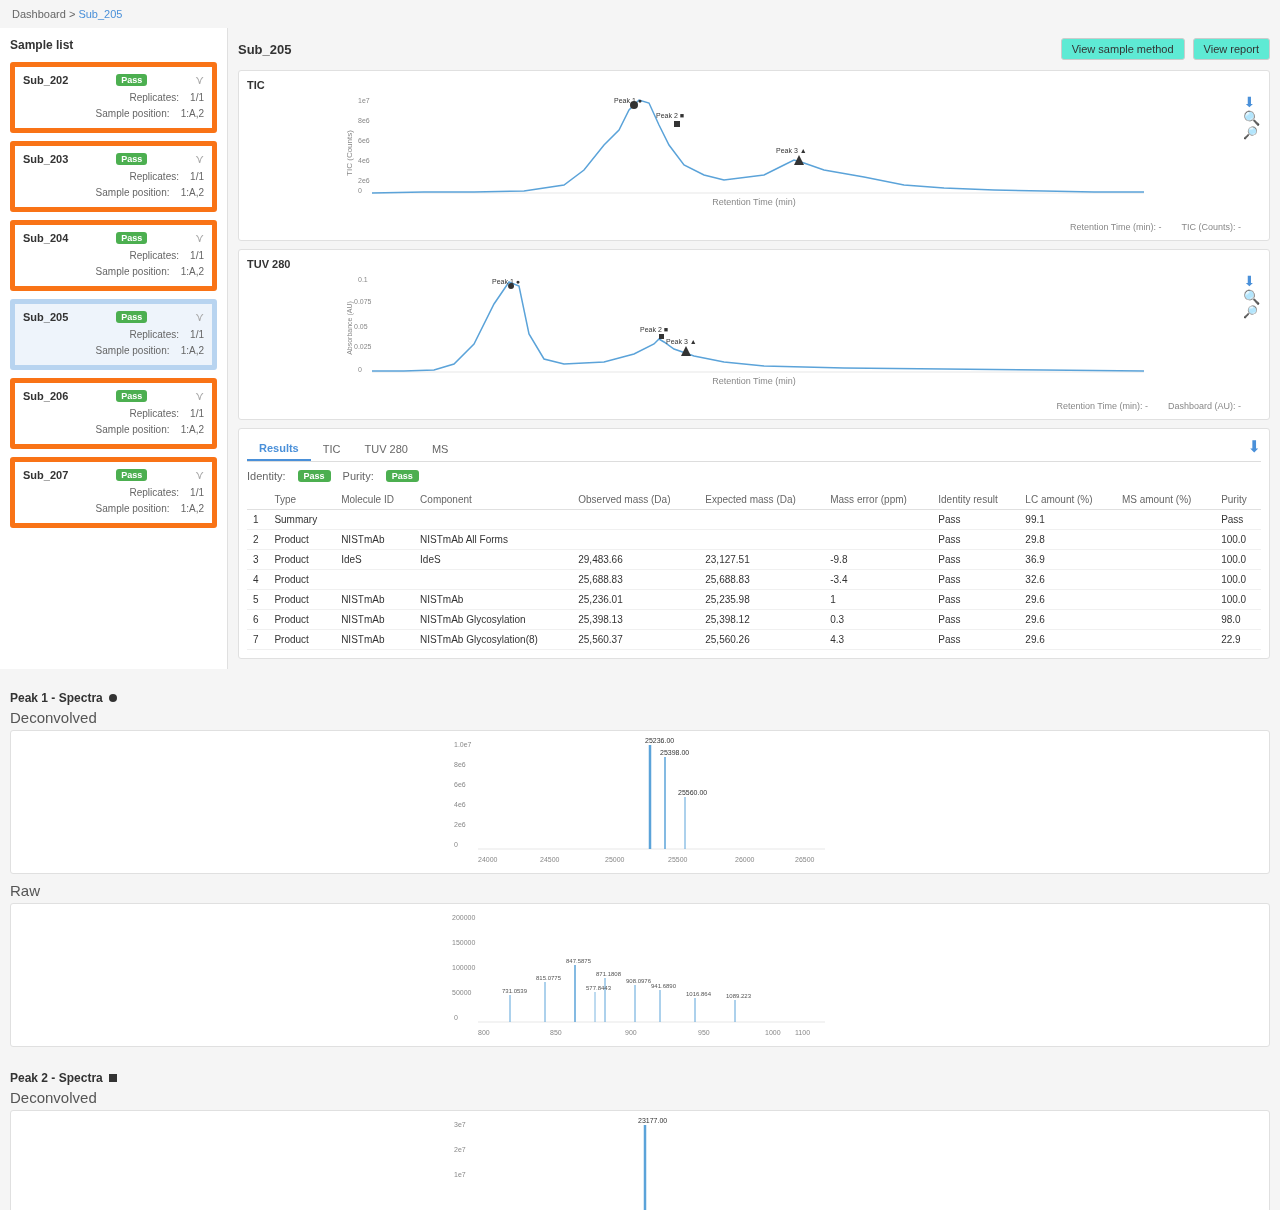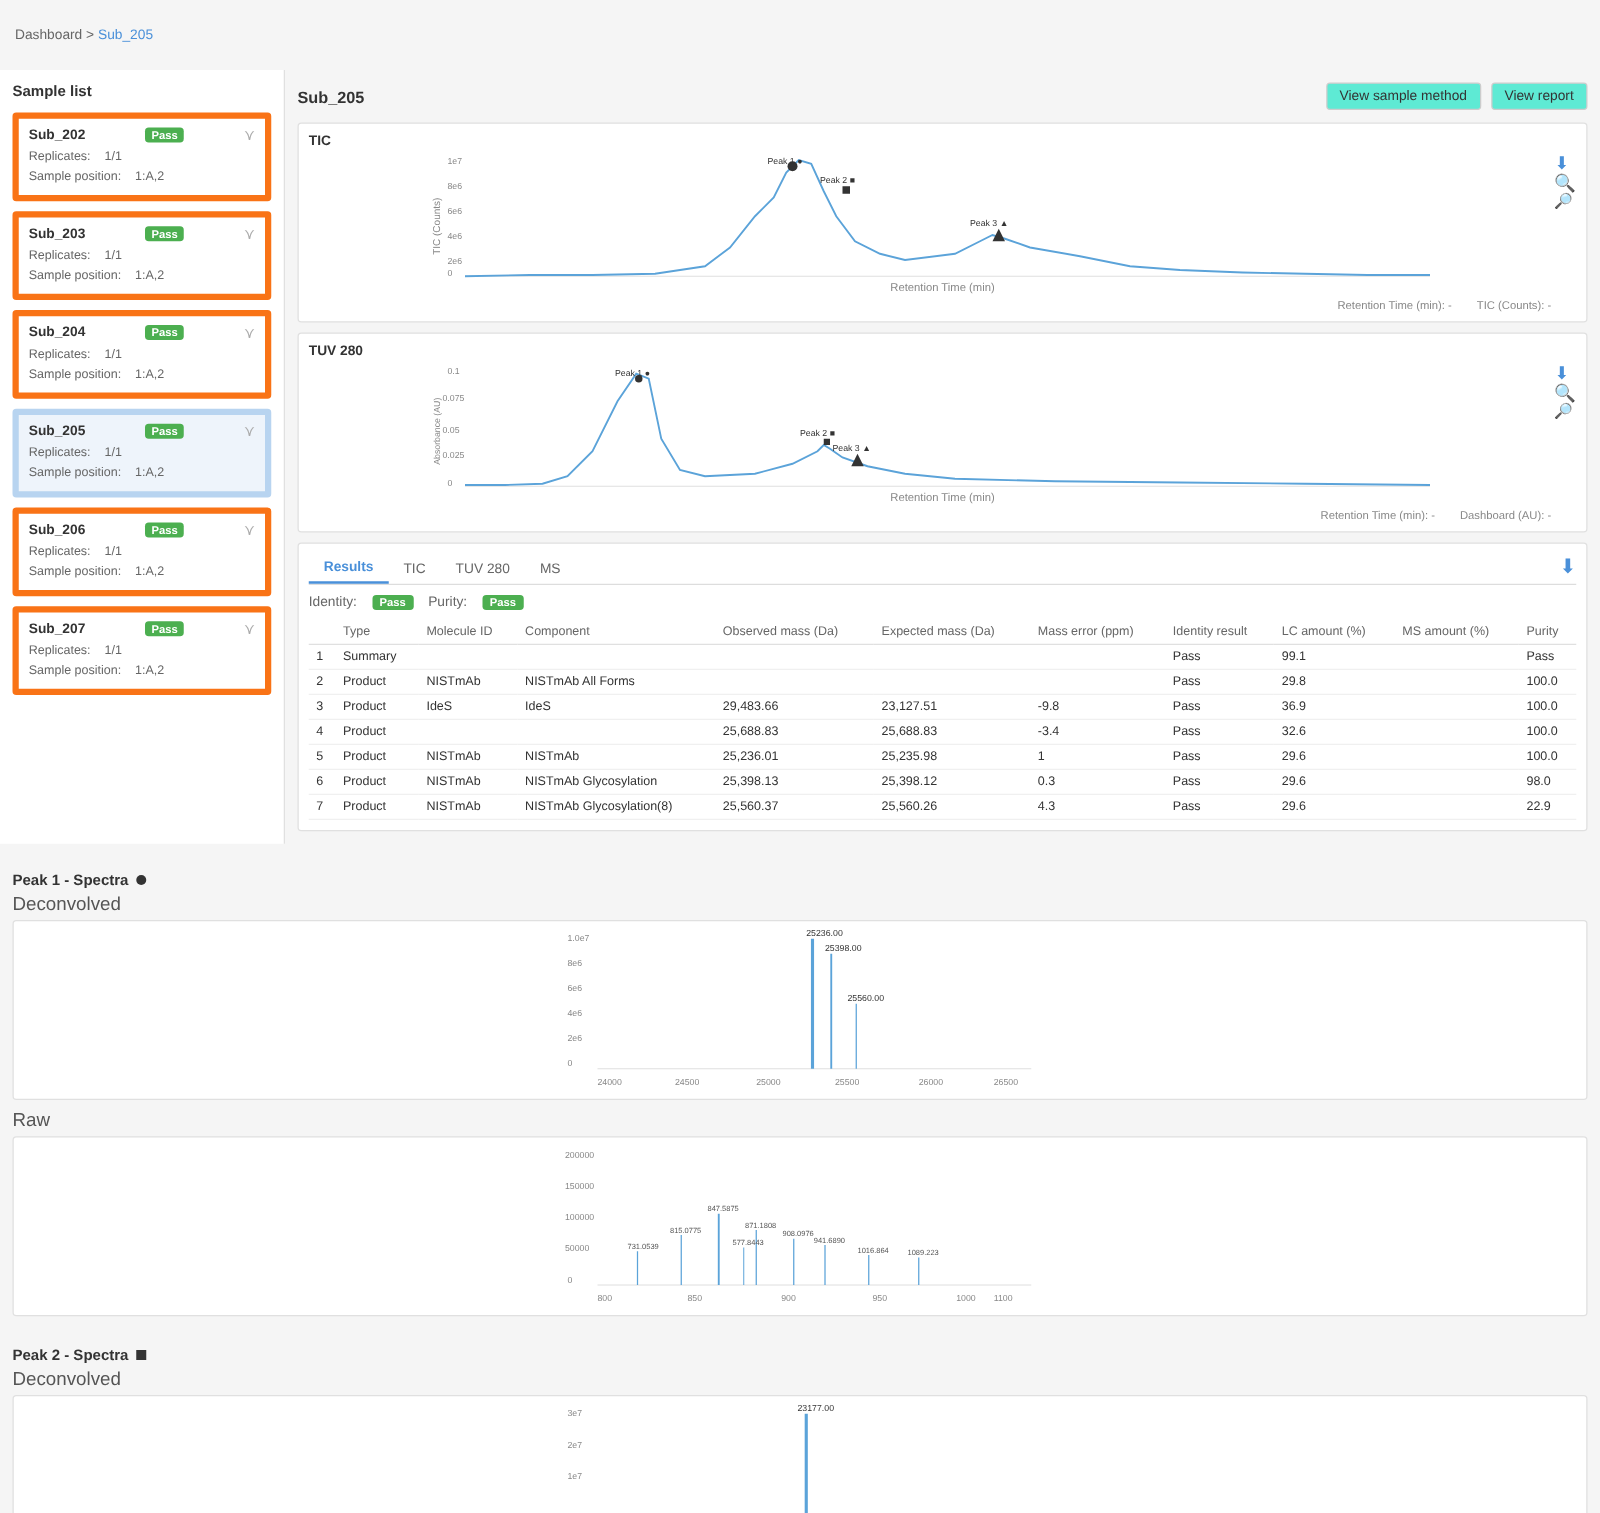--- a/index.html
+++ b/index.html
@@ -8,36 +8,36 @@
     .main-layout { display: flex; gap: 0; }
     
     
     .sidebar { width: 228px; min-width: 228px; background: #fff; border-right: 1px solid #e0e0e0; padding: 10px; }
     .sidebar-title { font-weight: bold; font-size: 12px; margin-bottom: 10px; }
     .sample-item { border: 5px solid #f97316; border-radius: 3px; padding: 6px 8px; margin-bottom: 8px; position: relative; }
     .sample-item.active { background: #eef4fb; border-color: #b8d4f0; }
     .sample-header { display: flex; align-items: center; justify-content: space-between; margin-bottom: 3px; }
     .sample-name { font-weight: bold; font-size: 11px; }
     .pass-badge { background: #4caf50; color: #fff; font-size: 9px; padding: 1px 5px; border-radius: 3px; font-weight: bold; }
-    .sample-meta { font-size: 10px; color: #666; line-height: 1.6; }
+    .sample-meta { font-size: 10px; color: #666; line-height: 1.6; text-align: right; }
     .expand-icon { color: #aaa; font-size: 12px; cursor: pointer; }
     
     
     .right-panel { flex: 1; padding: 10px; }
     .panel-header { display: flex; align-items: center; justify-content: space-between; margin-bottom: 10px; }
     .panel-title { font-weight: bold; font-size: 13px; }
     .header-buttons { display: flex; gap: 8px; }
     .btn { border: 1px solid #ccc; background: #5eead4; padding: 4px 10px; border-radius: 3px; font-size: 11px; cursor: pointer; color: #333; }
     
     
     .chart-section { background: #fff; border: 1px solid #e0e0e0; border-radius: 3px; margin-bottom: 8px; padding: 8px; position: relative; }
     .chart-label { font-size: 11px; font-weight: bold; margin-bottom: 4px; }
     .chart-icons { position: absolute; right: 0; top: 0; display: flex; flex-direction: column; gap: 2px; }
     .chart-icon { color: #4a90d9; font-size: 14px; cursor: pointer; line-height: 1; }
-    .chart-footer { display: flex; justify-content: flex-end; gap: 20px; font-size: 9px; color: #888; margin-top: 4px; }
+    .chart-footer { display: flex; justify-content: flex-end; gap: 20px; font-size: 9px; color: #888; margin-top: 15px; }
     
     
     .tabs-row { display: flex; border-bottom: 1px solid #ddd; margin-bottom: 8px; }
     .tab { padding: 5px 12px; font-size: 11px; cursor: pointer; border: none; background: none; color: #666; }
     .tab.active { border-bottom: 2px solid #4a90d9; color: #4a90d9; font-weight: bold; }
     .tab-download { margin-left: auto; color: #4a90d9; font-size: 16px; cursor: pointer; }
     
     
     .results-section { background: #fff; border: 1px solid #e0e0e0; border-radius: 3px; padding: 8px; }
     .results-badges { display: flex; gap: 12px; margin-bottom: 8px; font-size: 11px; align-items: center; }
@@ -57,21 +57,21 @@
     .spectra-chart svg { display: block; width: 100%; }
     
     .peak-circle { display: inline-block; width: 8px; height: 8px; border-radius: 50%; background: #333; }
     .peak-square { display: inline-block; width: 8px; height: 8px; background: #333; }
     .peak-triangle { display: inline-block; width: 0; height: 0; border-left: 5px solid transparent; border-right: 5px solid transparent; border-bottom: 9px solid #333; }
   </style>
 </head>
 <body>
 
 <div>
-  <span style="padding: 22px 12px; font-size: 11px; color: #666; display: block;">
+  <span style="padding: 8px 12px; font-size: 11px; color: #666; display: block;">
     <span style="color:#666; cursor:pointer;">Dashboard</span>
     <span> &gt; </span>
     <a style="color:#4a90d9; text-decoration:none;">Sub_205</a>
   </span>
 </div>
 
 <div class="main-layout">
 
   <div class="sidebar">
     <div class="sidebar-title">Sample list</div>

